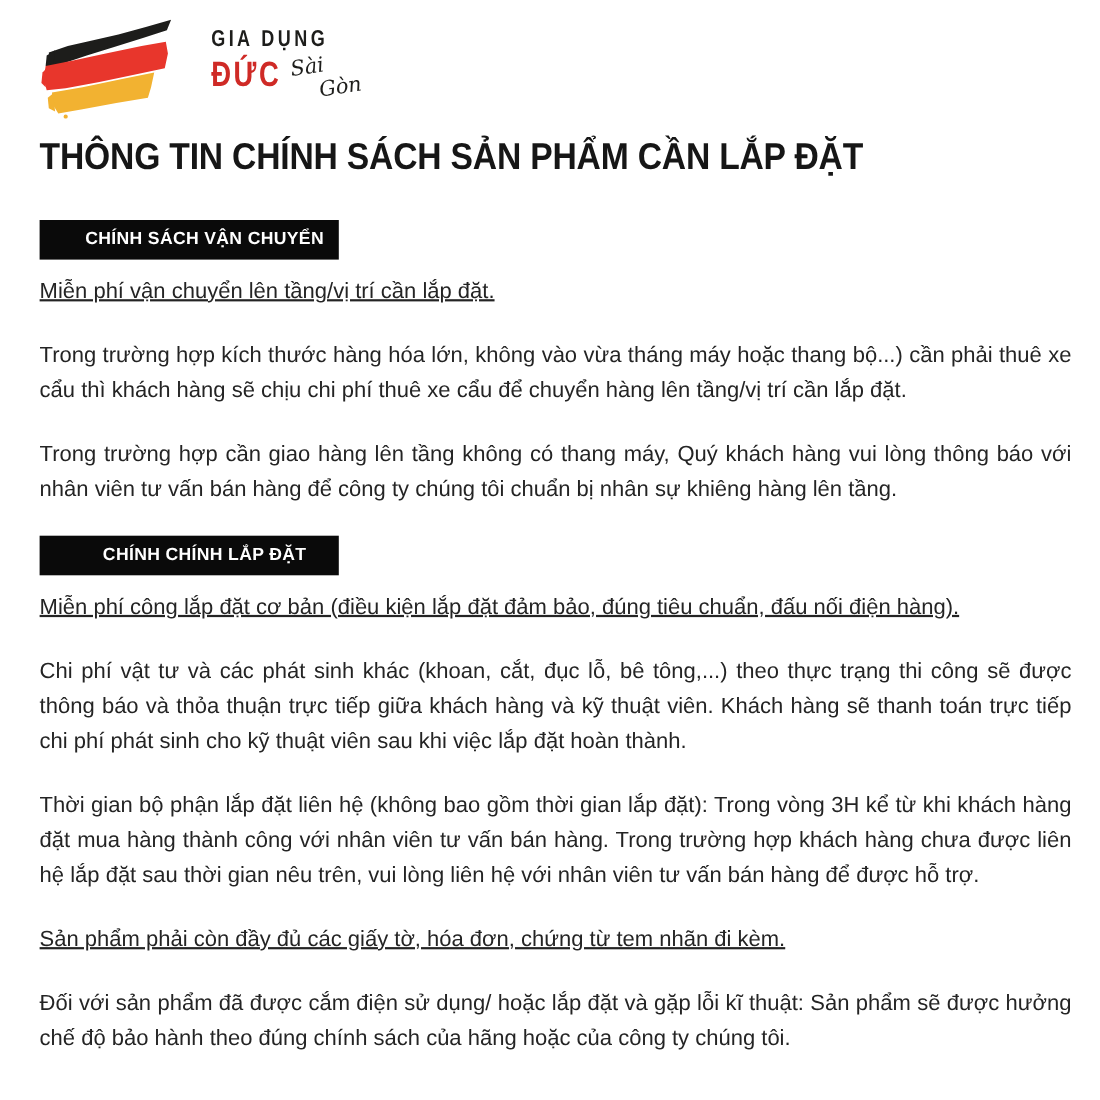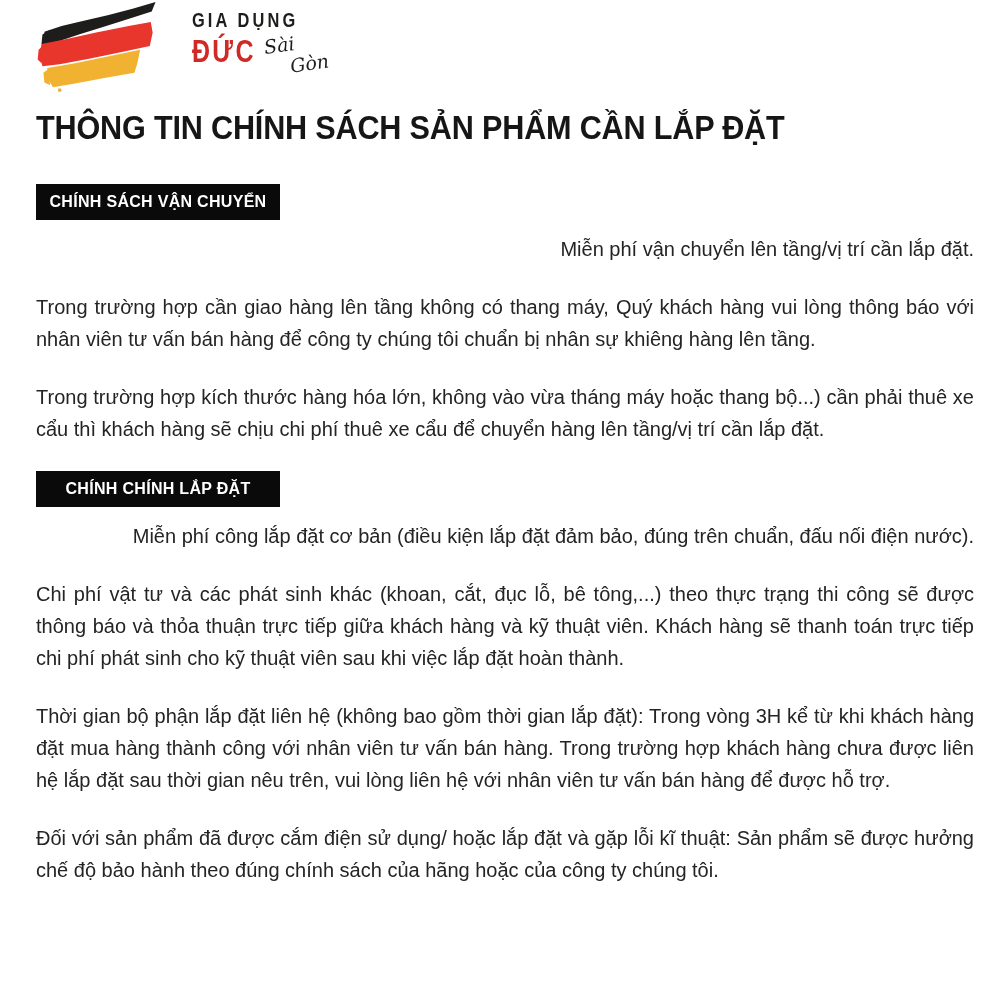--- a/index.html
+++ b/index.html
@@ -4,21 +4,21 @@
 <style>
   html,body{margin:0;padding:0;}
   body{
     width:1000px;height:1000px;overflow:hidden;background:#ffffff;
     font-family:"Liberation Sans","DejaVu Sans",sans-serif;
     color:#242424;
   }
   .page{padding:0 26px 0 36px;}
 
   
-  .logo{position:relative;height:92px;margin-top:0;}
+  .logo{position:relative;height:92px;margin-top:16px;}
   .flag{position:absolute;left:0;top:0;}
   .brand{position:absolute;left:156px;top:8px;width:220px;height:80px;}
   .brand-line1{
     display:inline-block;font-weight:bold;font-size:21px;letter-spacing:4px;
     color:#1d1d1b;transform:scaleX(0.78);transform-origin:left top;white-space:nowrap;
   }
   .brand-line2{
     display:inline-block;font-weight:bold;font-size:32px;letter-spacing:3px;
     color:#cf2a26;transform:scaleX(0.78);transform-origin:left top;white-space:nowrap;
     margin-top:1px;
@@ -33,28 +33,28 @@
     margin:16px 0 0 0;
     font-size:34px;font-weight:bold;color:#161616;letter-spacing:-0.2px;
     transform:scaleX(0.9);transform-origin:left center;white-space:nowrap;
     line-height:38px;
   }
 
   
   .section-label{
     width:244px;height:36px;line-height:36px;margin:0 0 13px 0;
     background:#0a0a0a;color:#ffffff;text-align:center;
-    font-size:16px;font-weight:bold;letter-spacing:0.3px;
+    font-size:16px;font-weight:bold;letter-spacing:0.3px;padding-left:28px;
   }
   .first-label{margin-top:38px;}
   .para{
     margin:0 0 26px 0;font-size:20px;line-height:32px;
     text-align:justify;color:#242424;
   }
-  .para.single{text-align:right;}
+  .para.single{text-align:left;text-decoration:underline;}
   .para.last{margin-bottom:0;}
 </style>
 </head>
 <body>
 
 <div class="page">
 
   <div class="logo">
     <svg class="flag" width="126" height="92" viewBox="0 0 130 96" aria-hidden="true">
 
@@ -74,28 +74,29 @@
       <span class="brand-script script-sai">Sài</span>
       <span class="brand-script script-gon">Gòn</span>
     </div>
   </div>
 
   <h1 class="page-title">THÔNG TIN CHÍNH SÁCH SẢN PHẨM CẦN LẮP ĐẶT</h1>
 
   <div class="section">
     <div class="section-label first-label">CHÍNH SÁCH VẬN CHUYỂN</div>
     <p class="para single">Miễn phí vận chuyển lên tầng/vị trí cần lắp đặt.</p>
+    <p class="para">Trong trường hợp kích thước hàng hóa lớn, không vào vừa tháng máy hoặc thang bộ...) cần phải thuê xe cẩu thì khách hàng sẽ chịu chi phí thuê xe cẩu để chuyển hàng lên tầng/vị trí cần lắp đặt.</p>
     <p class="para">Trong trường hợp cần giao hàng lên tầng không có thang máy, Quý khách hàng vui lòng thông báo với nhân viên tư vấn bán hàng để công ty chúng tôi chuẩn bị nhân sự khiêng hàng lên tầng.</p>
-    <p class="para">Trong trường hợp kích thước hàng hóa lớn, không vào vừa tháng máy hoặc thang bộ...) cần phải thuê xe cẩu thì khách hàng sẽ chịu chi phí thuê xe cẩu để chuyển hàng lên tầng/vị trí cần lắp đặt.</p>
   </div>
 
   <div class="section">
     <div class="section-label">CHÍNH CHÍNH LẮP ĐẶT</div>
-    <p class="para single">Miễn phí công lắp đặt cơ bản (điều kiện lắp đặt đảm bảo, đúng trên chuẩn, đấu nối điện nước).</p>
+    <p class="para single">Miễn phí công lắp đặt cơ bản (điều kiện lắp đặt đảm bảo, đúng tiêu chuẩn, đấu nối điện hàng).</p>
     <p class="para">Chi phí vật tư và các phát sinh khác (khoan, cắt, đục lỗ, bê tông,...) theo thực trạng thi công sẽ được thông báo và thỏa thuận trực tiếp giữa khách hàng và kỹ thuật viên. Khách hàng sẽ thanh toán trực tiếp chi phí phát sinh cho kỹ thuật viên sau khi việc lắp đặt hoàn thành.</p>
     <p class="para">Thời gian bộ phận lắp đặt liên hệ (không bao gồm thời gian lắp đặt): Trong vòng 3H kể từ khi khách hàng đặt mua hàng thành công với nhân viên tư vấn bán hàng. Trong trường hợp khách hàng chưa được liên hệ lắp đặt sau thời gian nêu trên, vui lòng liên hệ với nhân viên tư vấn bán hàng để được hỗ trợ.</p>
   </div>
 
   <div class="section">
+    <p class="para single">Sản phẩm phải còn đầy đủ các giấy tờ, hóa đơn, chứng từ tem nhãn đi kèm.</p>
     <p class="para last">Đối với sản phẩm đã được cắm điện sử dụng/ hoặc lắp đặt và gặp lỗi kĩ thuật: Sản phẩm sẽ được hưởng chế độ bảo hành theo đúng chính sách của hãng hoặc của công ty chúng tôi.</p>
   </div>
 
 </div>
 
 </body></html>

